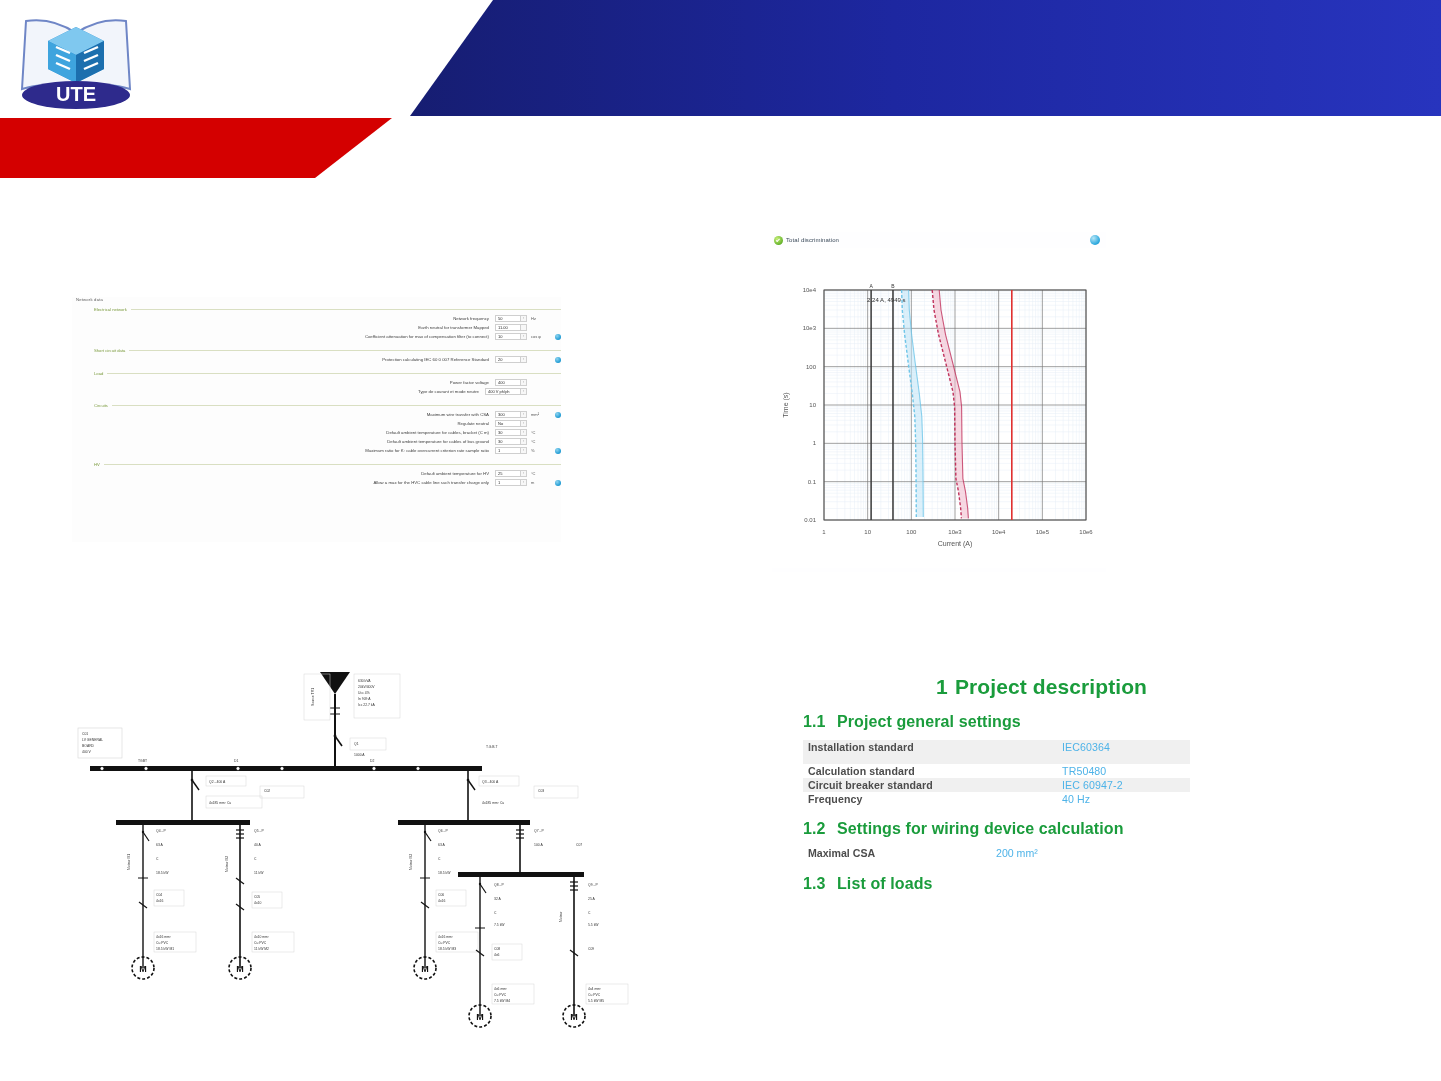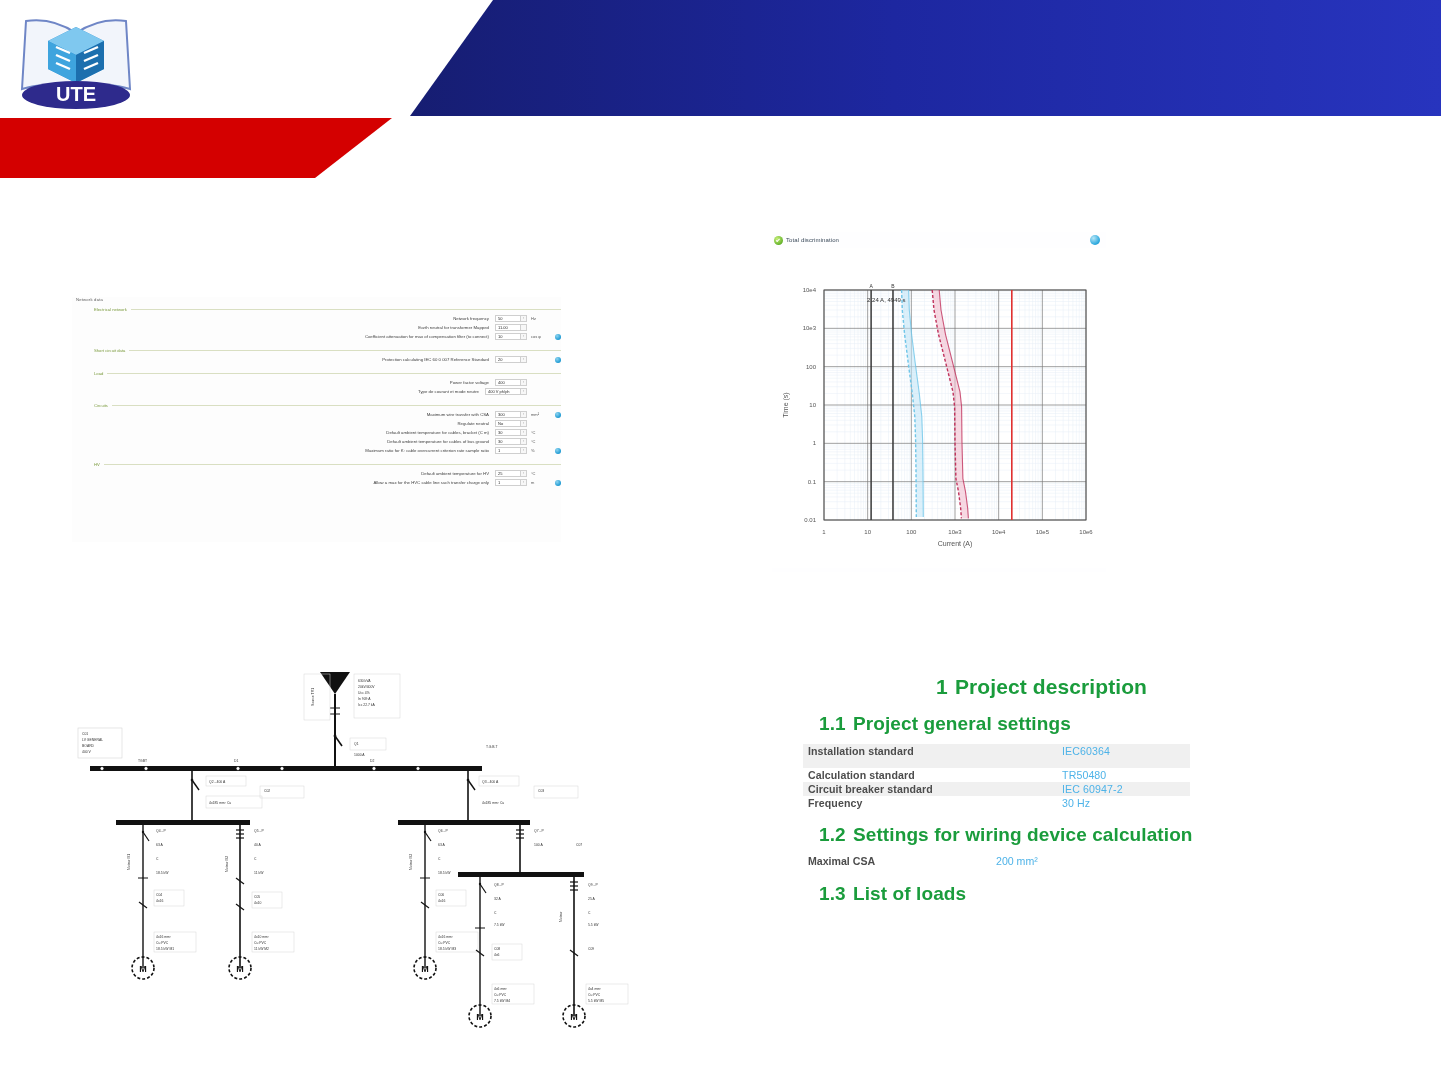--- a/index.html
+++ b/index.html
@@ -88,21 +88,21 @@
   #sld-panel svg{display:block;}
   
   #report-panel{left:803px;top:675px;width:470px;height:310px;}
   .rep-h1{
     font-size:21px;font-weight:bold;color:#1a9c3c;margin:0 0 14px 0;
     letter-spacing:.1px;
     text-align:center;
   }
   .rep-h1 .num{display:inline-block;min-width:26px;}
   .rep-h2{
-    font-size:19px;font-weight:bold;color:#1a9c3c;margin:0 0 9px 16px;
+    font-size:16px;font-weight:bold;color:#1a9c3c;margin:0 0 9px 0;
     letter-spacing:.1px;
   }
   .rep-h2 .num{display:inline-block;min-width:34px;}
   .rep-table{width:387px;border-collapse:collapse;margin:0 0 14px 0;}
   .rep-table td{
     font-size:10.6px;color:#4c4c4c;font-weight:bold;padding:1px 0 1px 5px;
     letter-spacing:.1px;
   }
   .rep-table td.val{color:#4eb3e8;font-weight:normal;padding-left:18px;}
   .rep-table tr.shade td{background:#f0f0f0;}
@@ -679,21 +679,21 @@
         <tr>
           <td>Calculation standard</td>
           <td class="val">TR50480</td>
         </tr>
         <tr class="shade">
           <td>Circuit breaker standard</td>
           <td class="val">IEC 60947-2</td>
         </tr>
         <tr>
           <td>Frequency</td>
-          <td class="val">30 Hz</td>
+          <td class="val">40 Hz</td>
         </tr>
       </tbody>
   </table>
 
   <div class="rep-h2">
     <span class="num">1.2</span><span>Settings for wiring device calculation</span>
   </div>
 
   <div class="rep-row">
     <span class="k">Maximal CSA</span>

